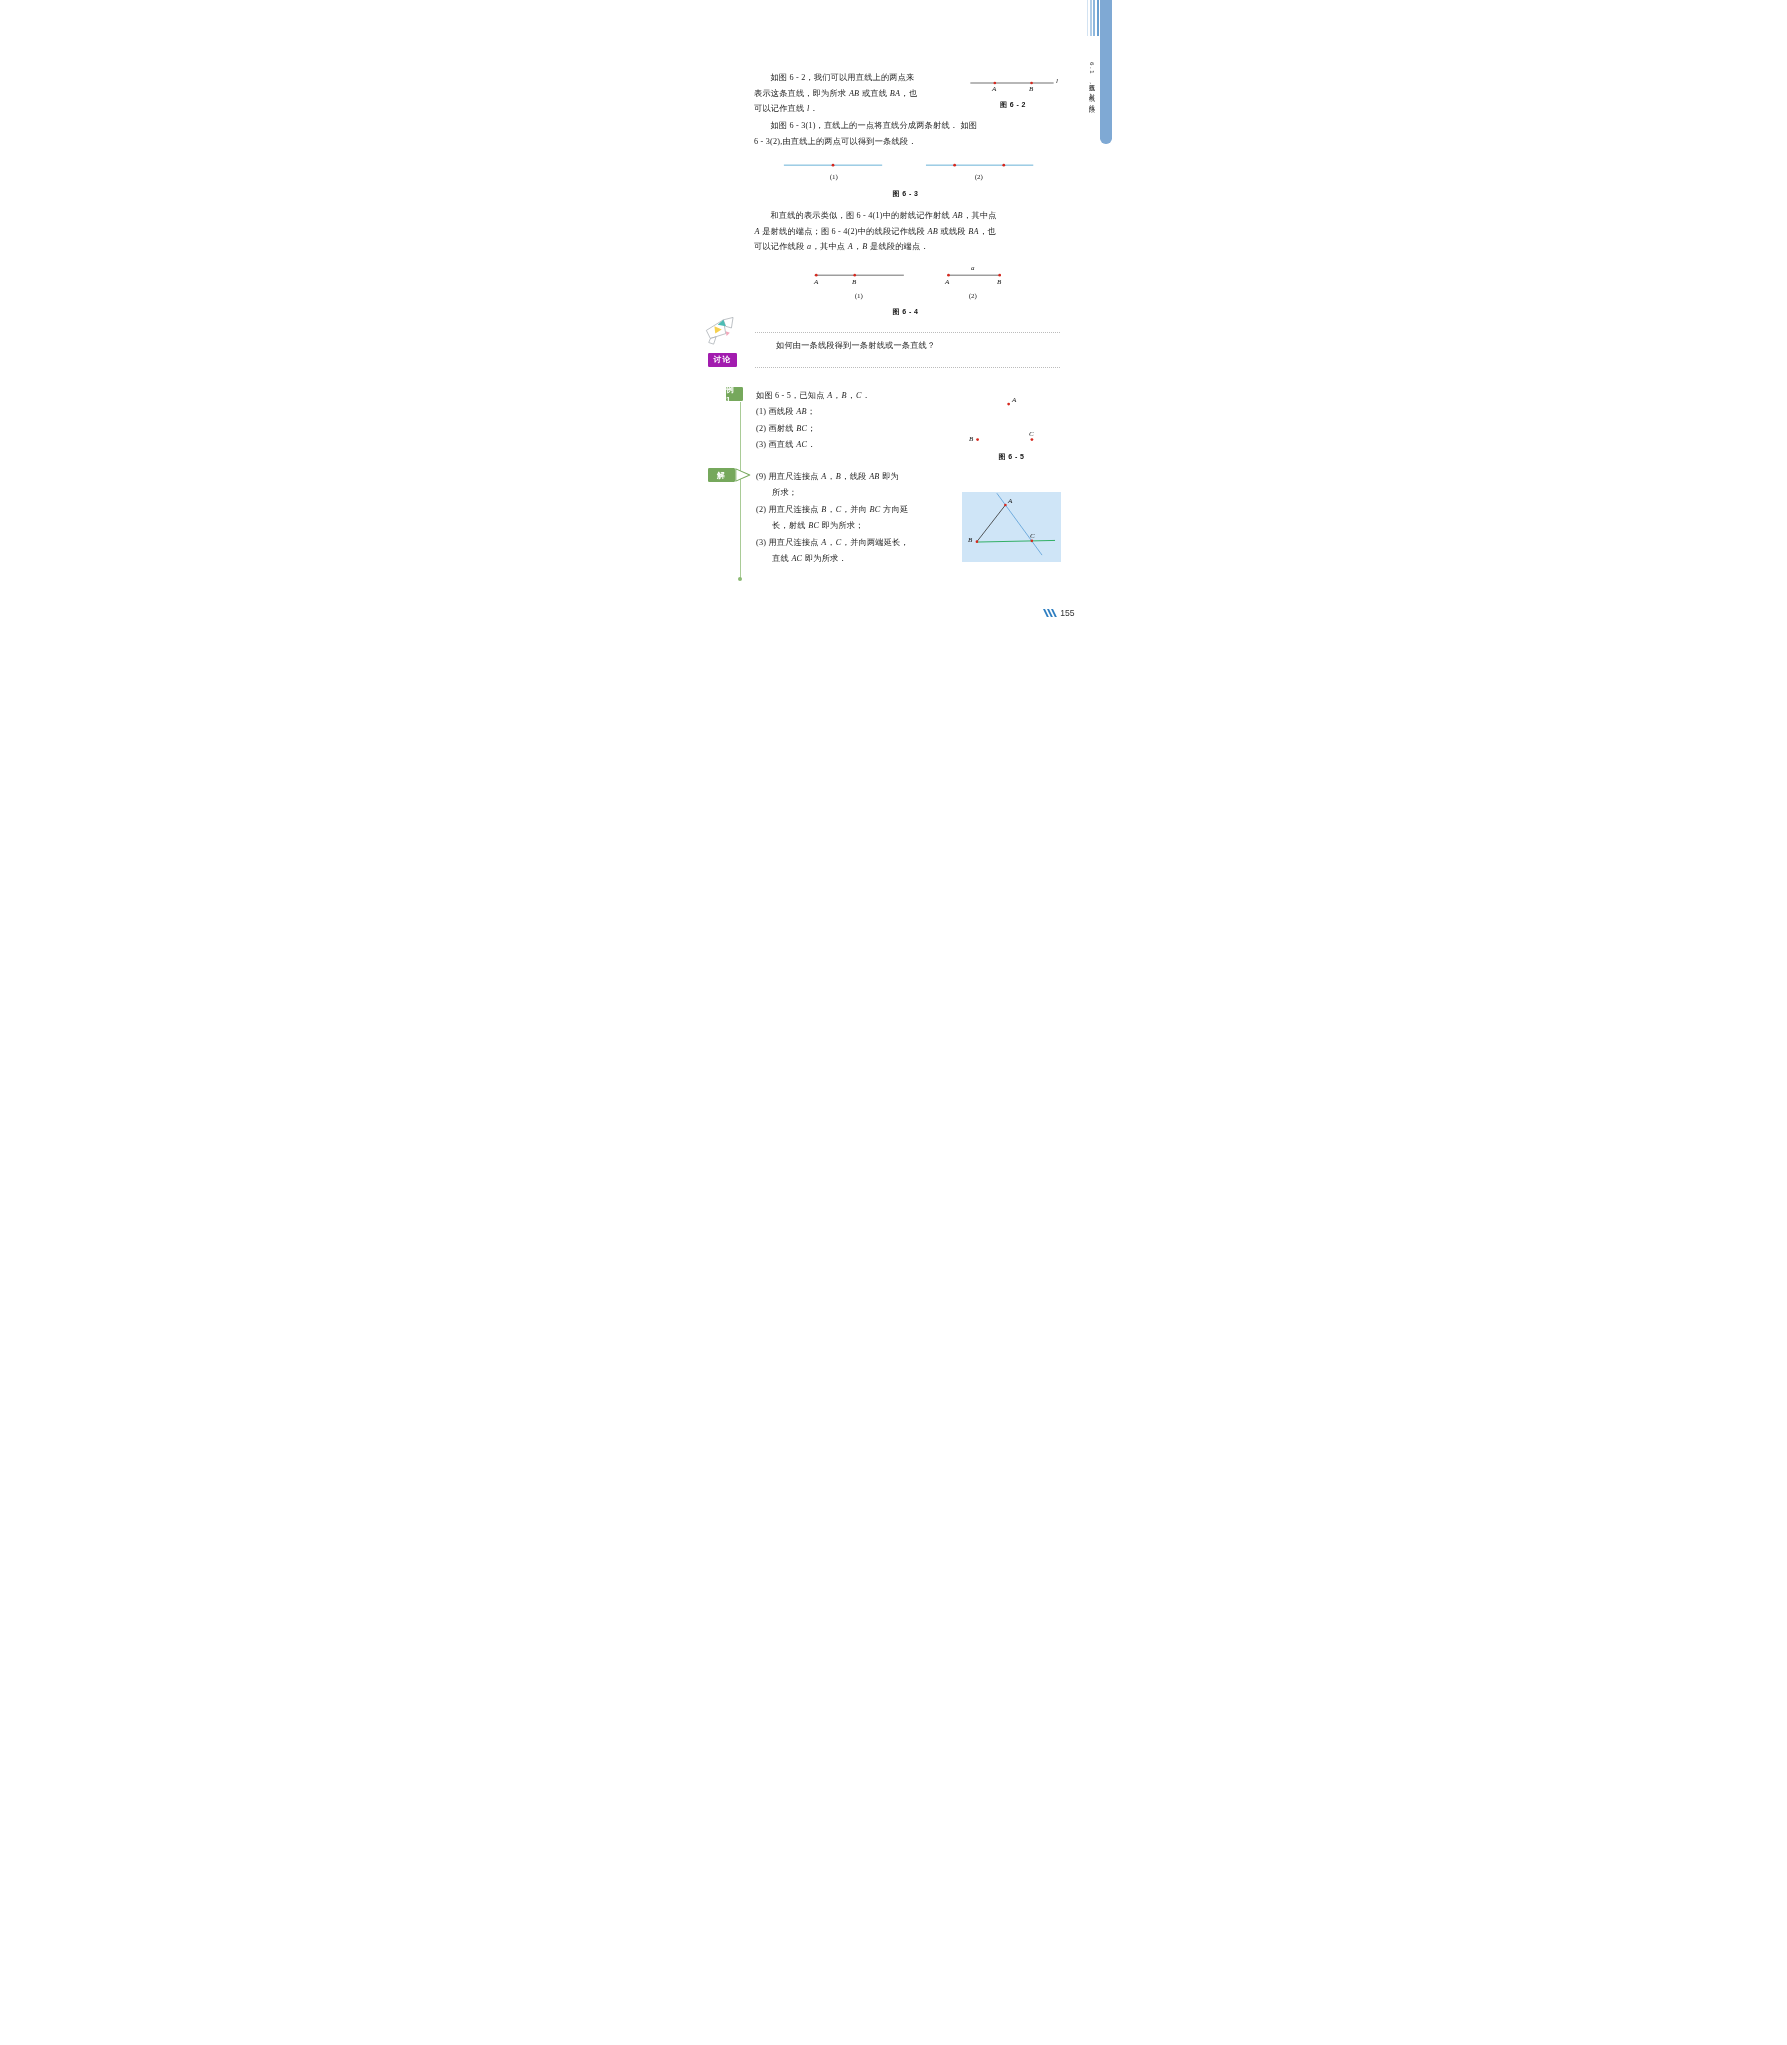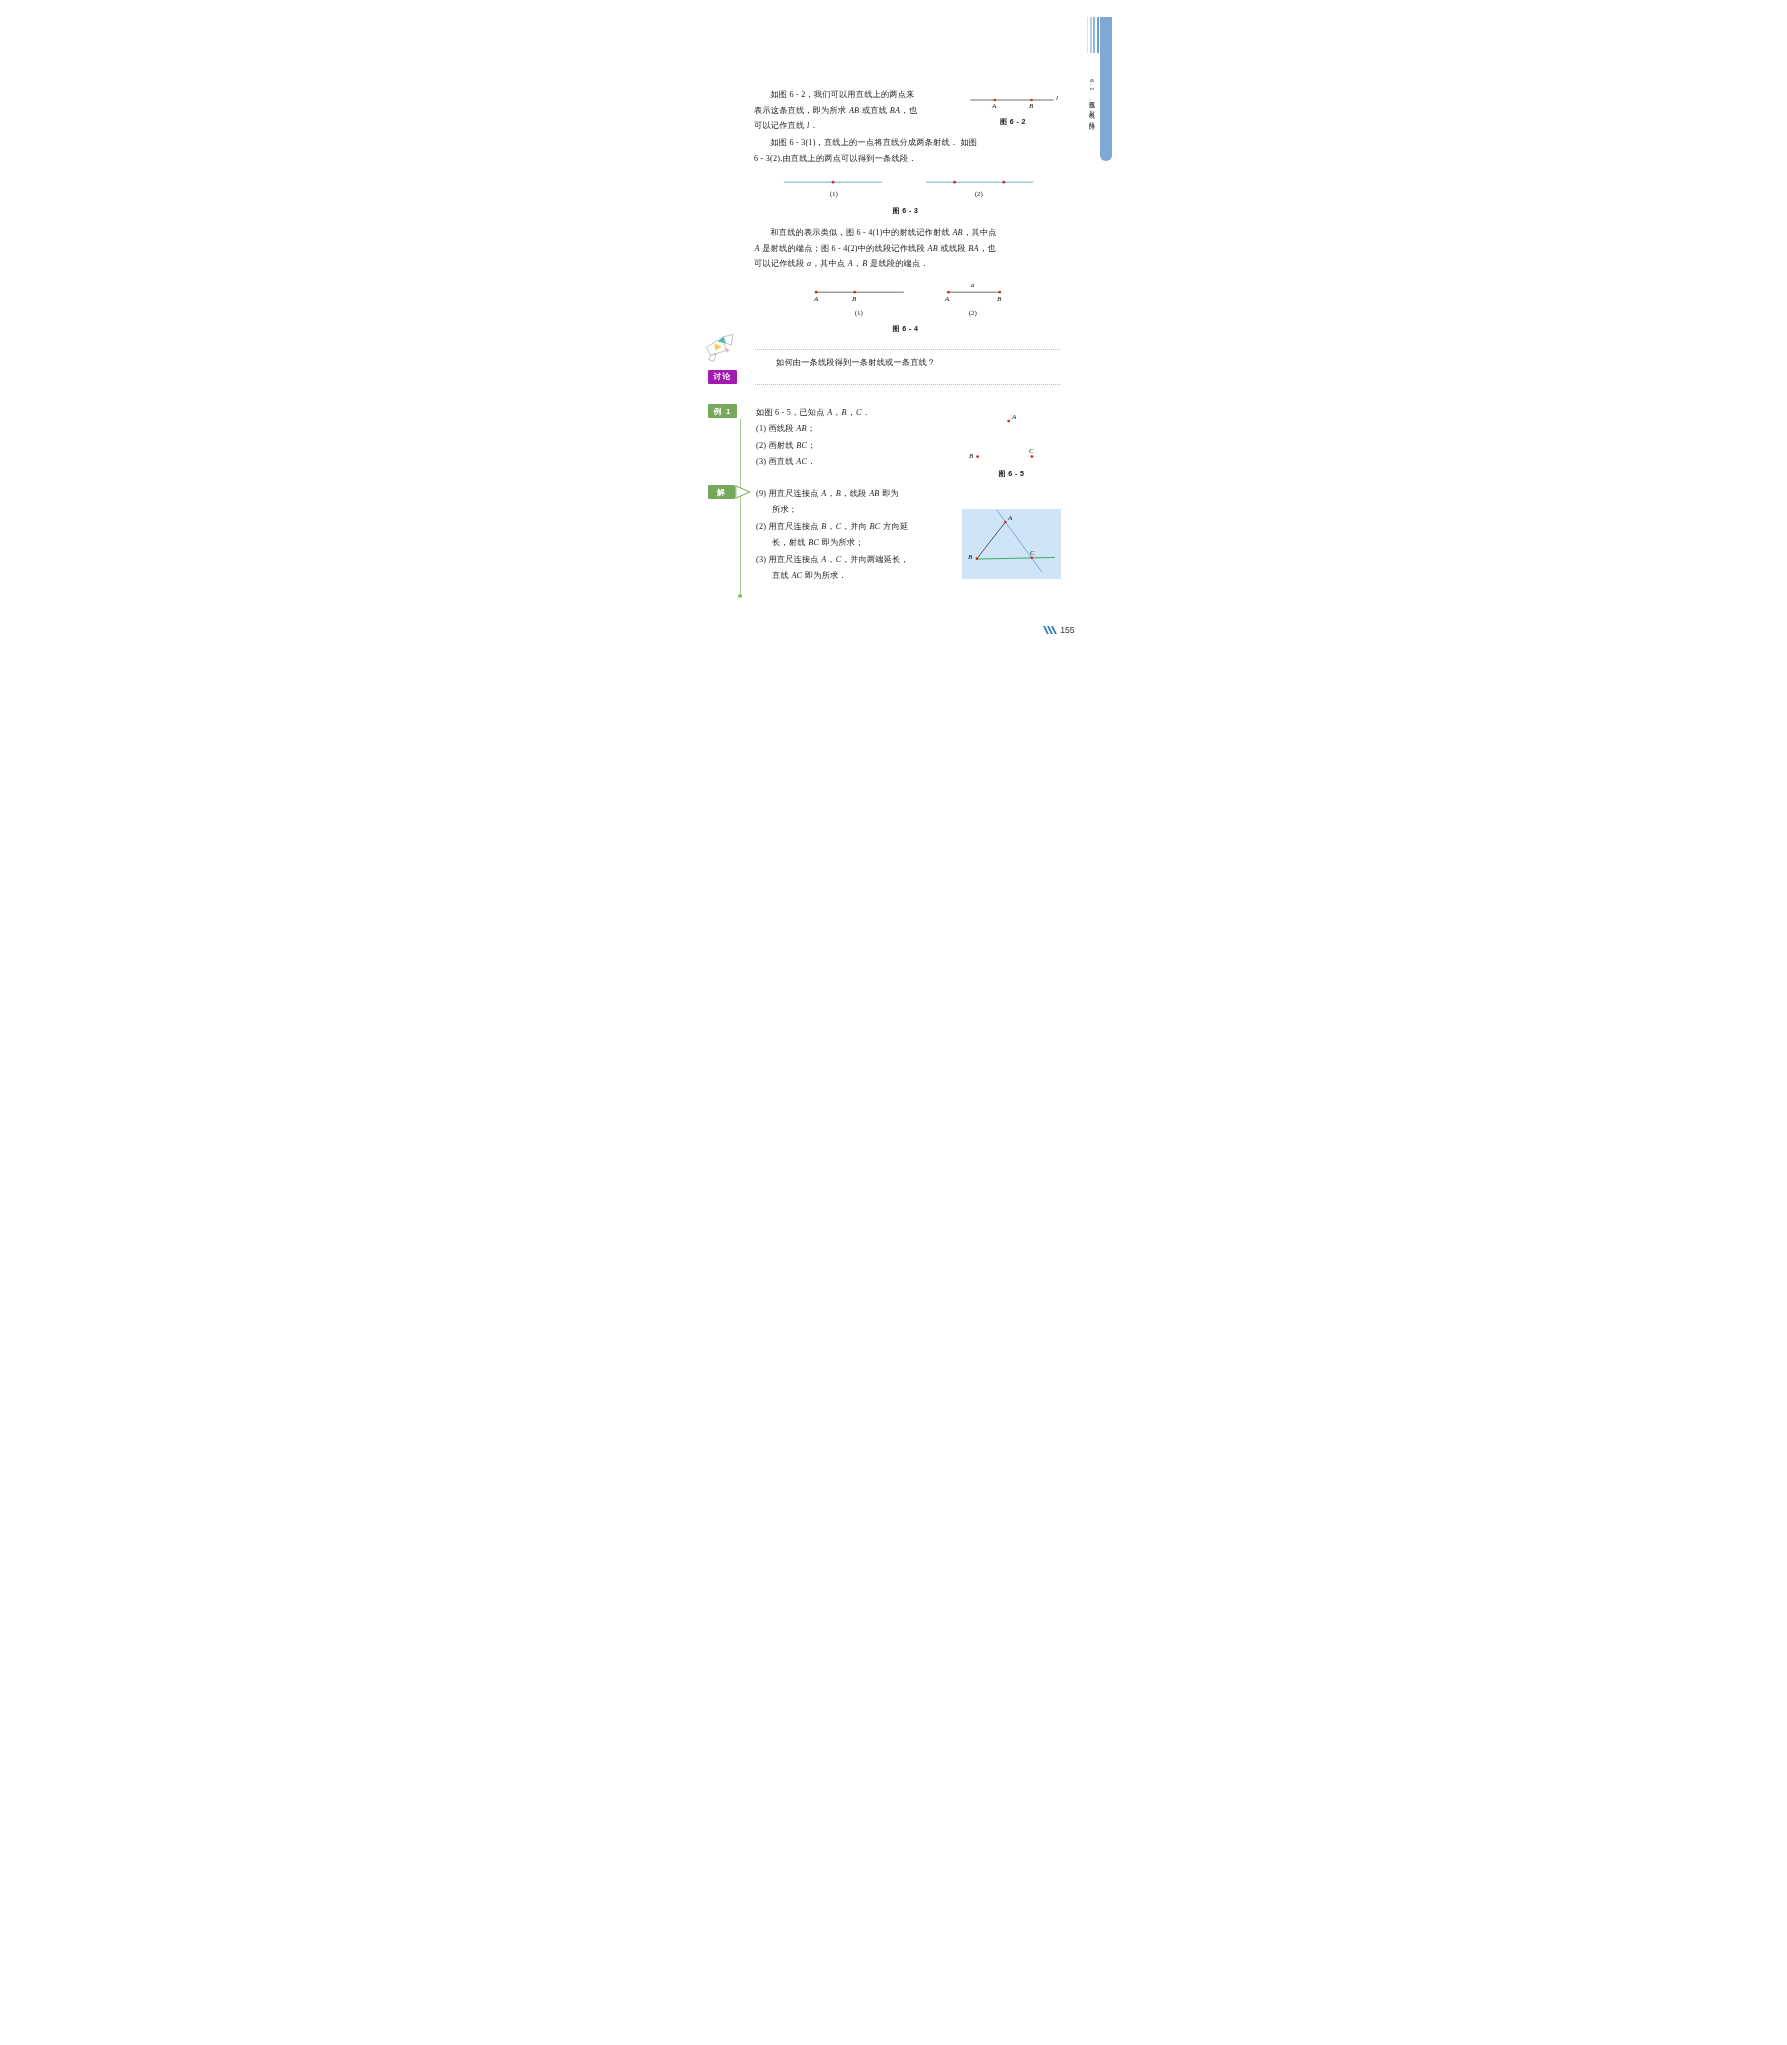--- a/index.html
+++ b/index.html
@@ -1,19 +1,19 @@
 <!DOCTYPE html>
 <html style="font-size:6.5px"><head>
 <meta charset="utf-8">
 <title>6.1 直线、射线、线段 — p.155</title>
 <style>
   * { margin:0; padding:0; box-sizing:border-box; }
   html,body { background:#ffffff; }
   body { font-family:"Liberation Serif","DejaVu Serif",serif; color:#1b1b1b; }
-  .page { position:relative; width:447px; height:628px; margin:17px auto; background:#ffffff; overflow:hidden; }
+  .page { position:relative; width:447px; height:628px; margin:0 auto; background:#ffffff; overflow:hidden; }
 
   
   .pblock { position:absolute; }
   .line { font-size:8.2px; line-height:15.5px; height:15.5px; white-space:pre; letter-spacing:0.2px; color:#1b1b1b; }
   .lh40 .line { line-height:16.4px; height:16.4px; }
   .ind  { text-indent:16.4px; }
   .cont { padding-left:16px; }
   .it { font-style:italic; padding:0 0.4px; }
 
   
@@ -139,21 +139,21 @@
   </div>
   <div class="tag tag-teal" style="left:38px;top:353px;width:29px;height:13.5px">讨论</div>
   <div class="dotted" style="left:85px;top:332px;width:305px"></div>
   <div class="pblock" style="left:106px;top:338px;width:245px">
     <div class="line">如何由一条线段得到一条射线或一条直线？</div>
   </div>
   <div class="dotted" style="left:85px;top:367px;width:305px"></div>
 
   <div class="vguide" style="left:70px;top:402px;height:178px"></div>
   <div class="vguide-dot" style="left:68px;top:577px"></div>
-  <div class="tag tag-green" style="left:38px;top:387px;width:29px;height:14px">例 1</div>
+  <div class="tag tag-green" style="left:56px;top:387px;width:17px;height:14px">例 1</div>
 
   <div class="pblock lh40" style="left:86px;top:388px;width:209px">
     <div class="line"><span>如图 6 - 5，已知点 </span><span class="it">A</span><span>，</span><span class="it">B</span><span>，</span><span class="it">C</span><span>．</span></div>
     <div class="line"><span>(1) 画线段 </span><span class="it">AB</span><span>；</span></div>
     <div class="line"><span>(2) 画射线 </span><span class="it">BC</span><span>；</span></div>
     <div class="line"><span>(3) 画直线 </span><span class="it">AC</span><span>．</span></div>
   </div>
 
   <div class="fig" style="left:292px;top:391px;width:99px;height:74px">
     <svg width="99" height="58" viewBox="0 0 242 142">

